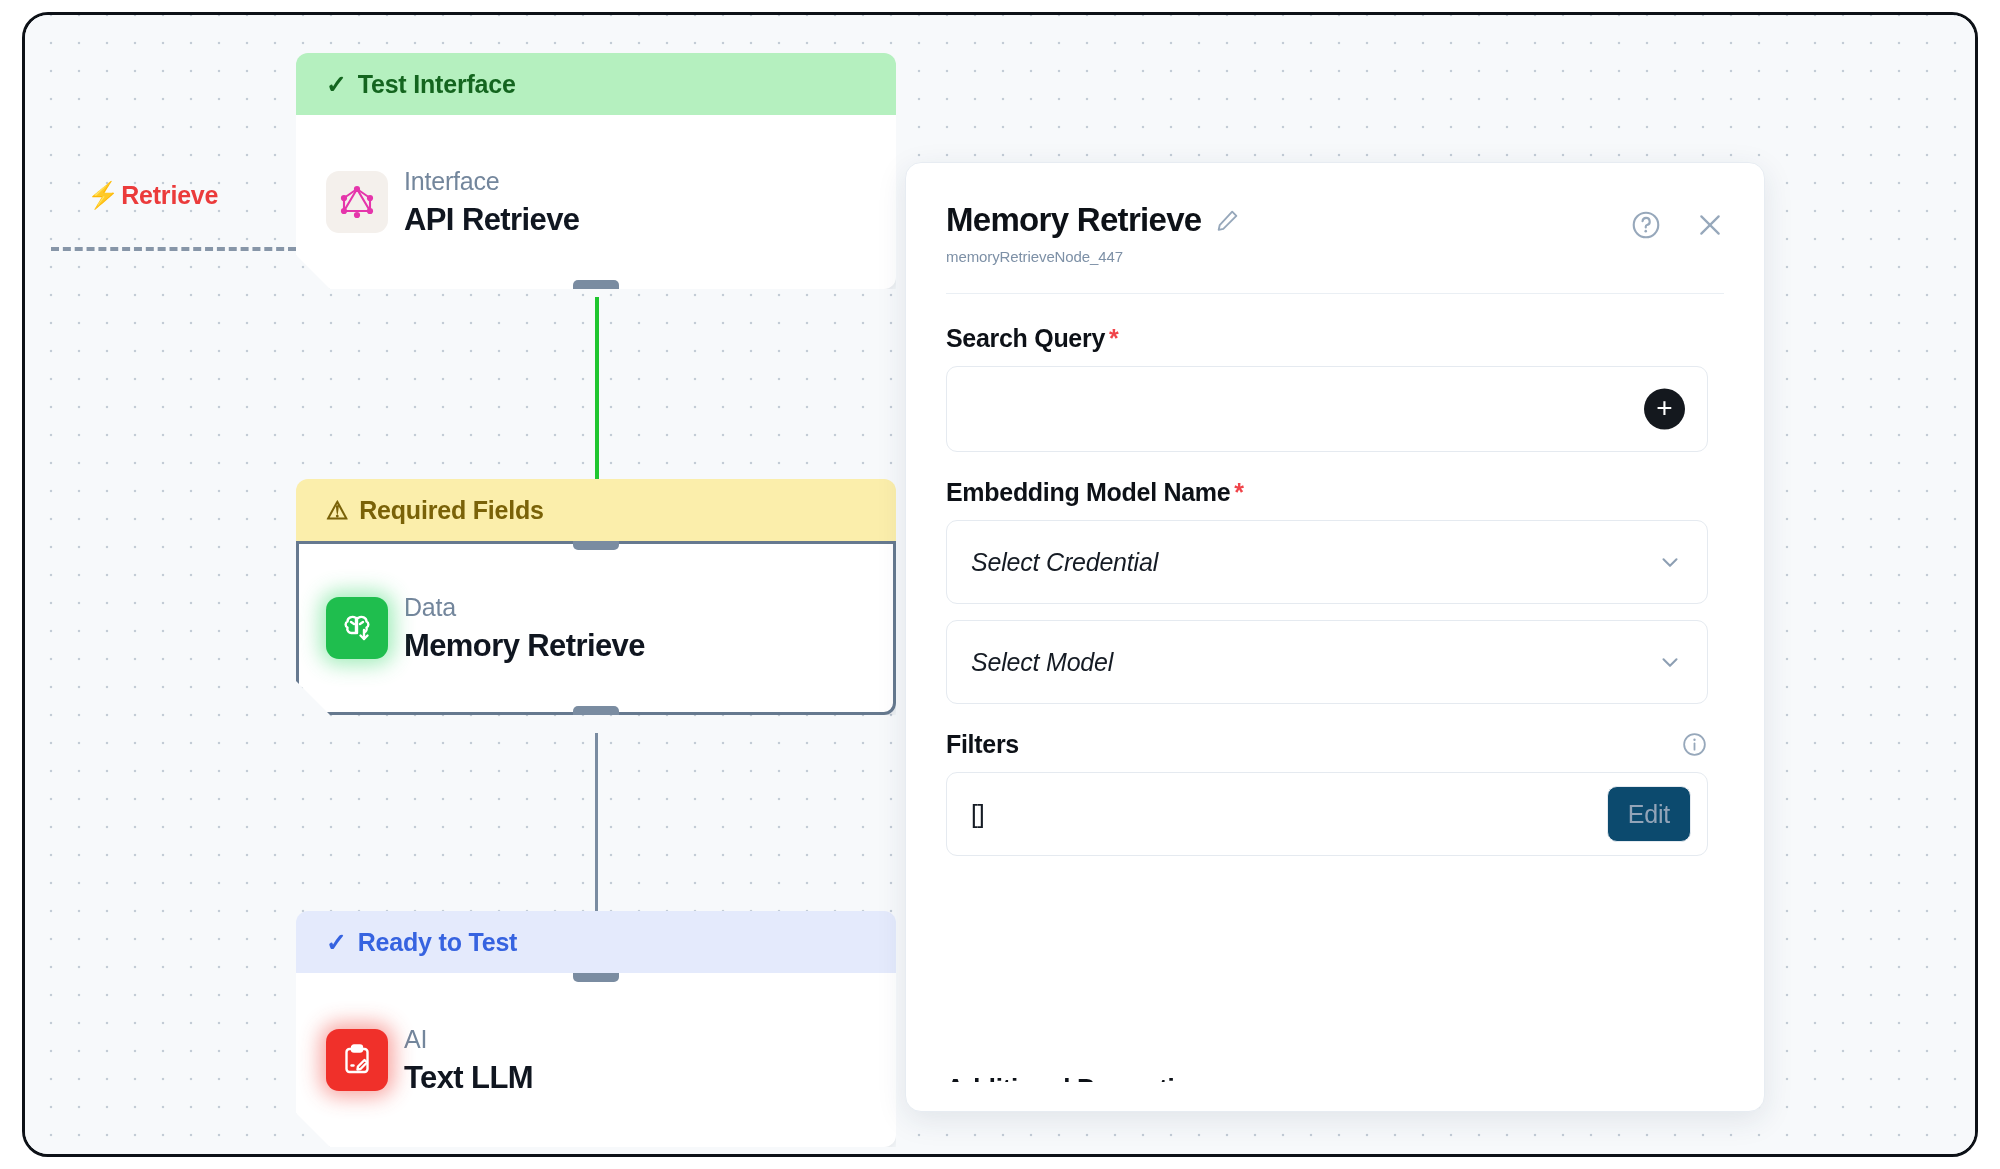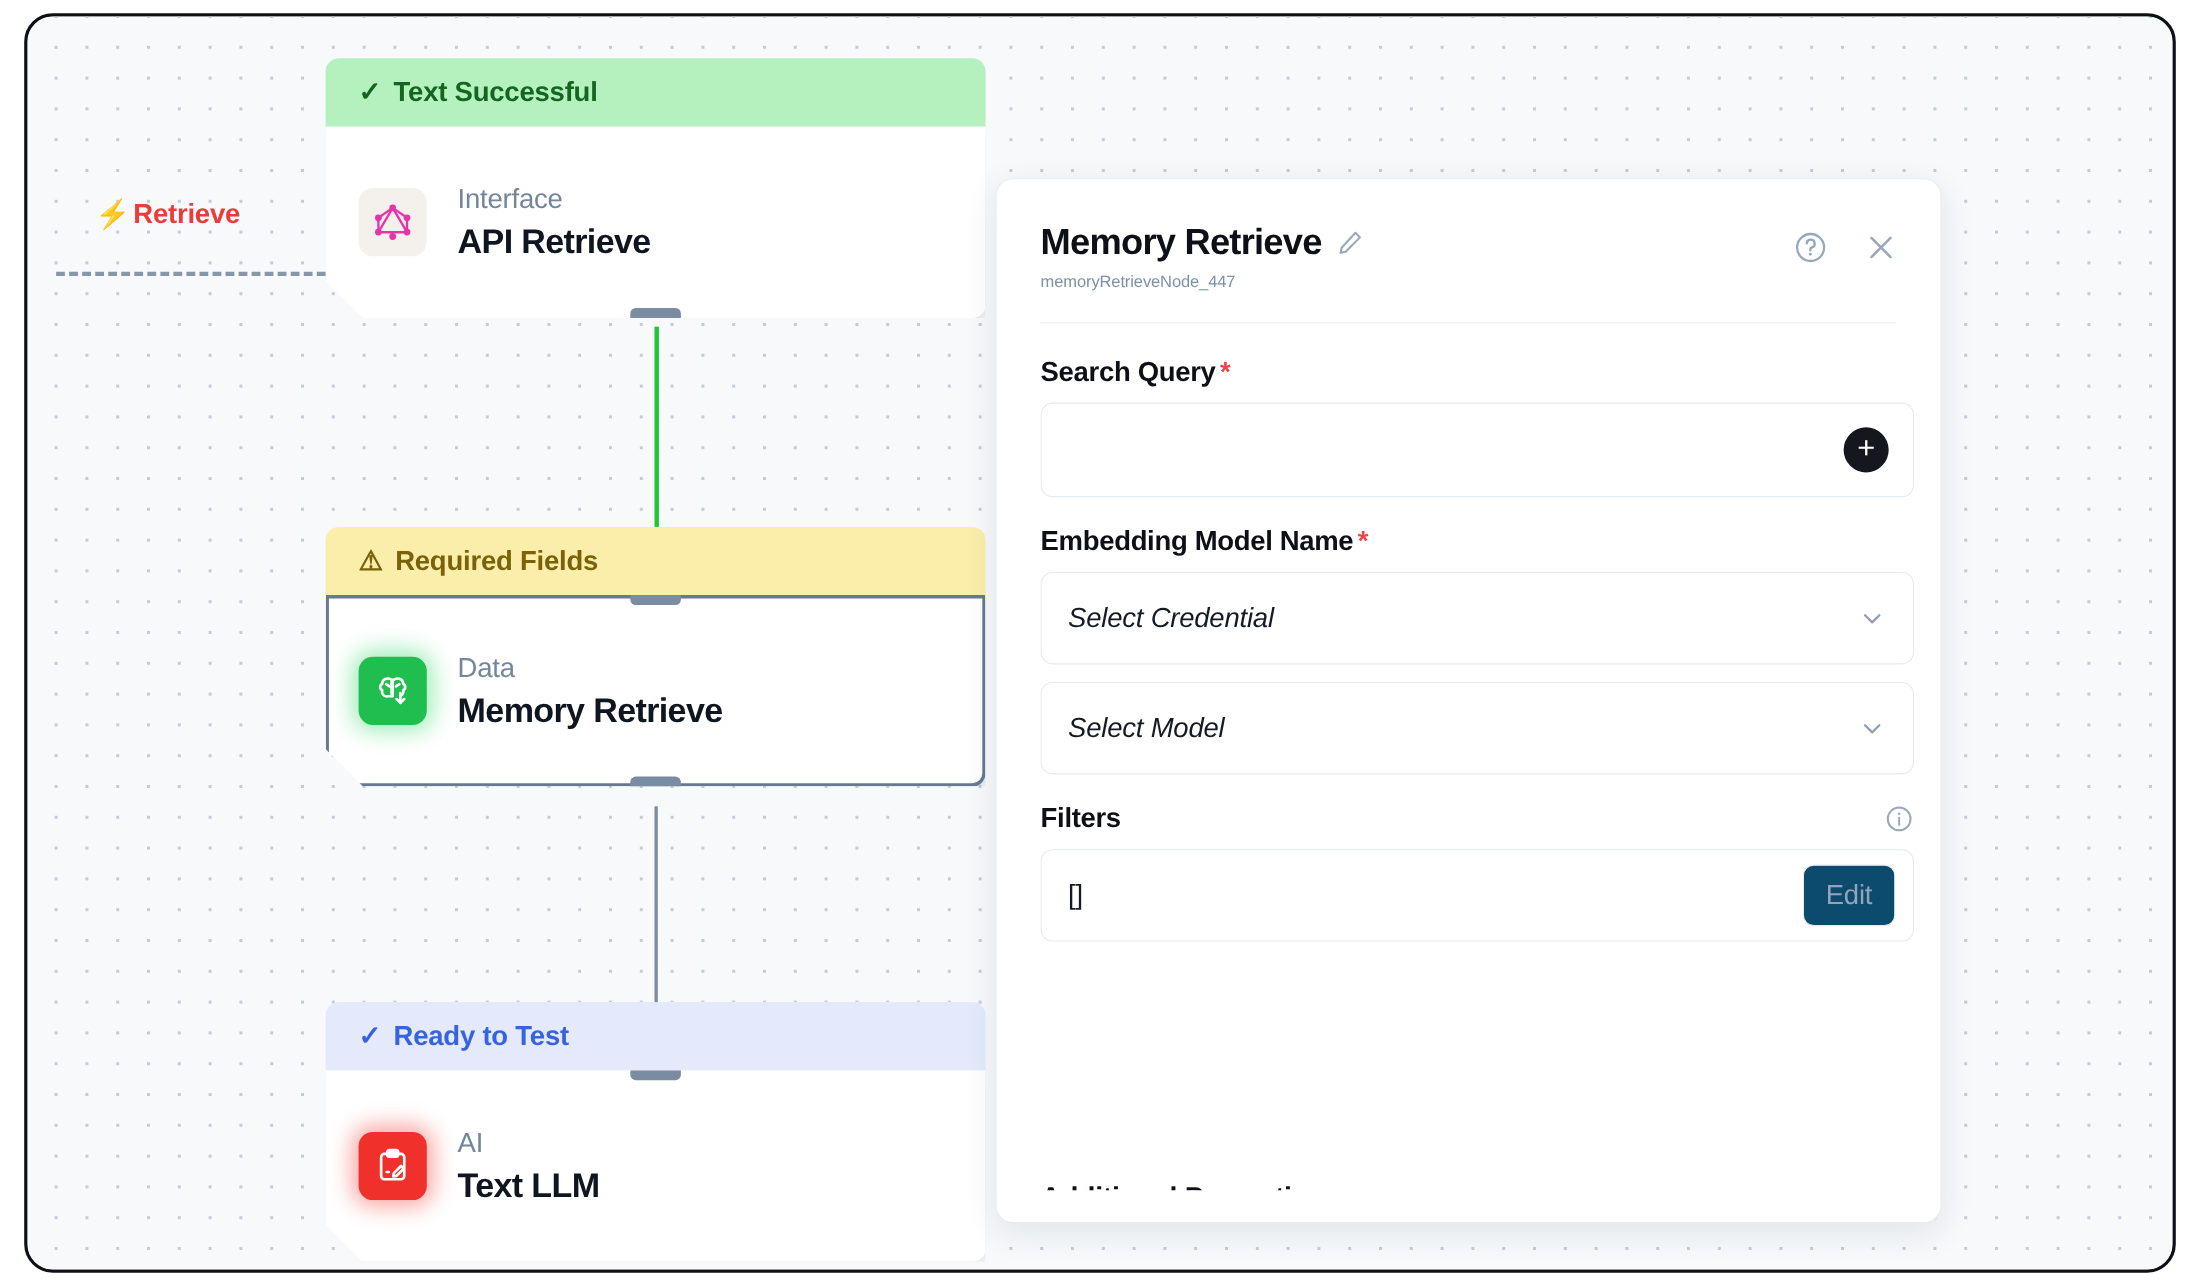--- a/index.html
+++ b/index.html
@@ -89,21 +89,21 @@
   .banner-info    { background: #e4eafc; color: #3663e0; }
 
   .node-card {
     background: #ffffff;
     border-radius: 0 0 12px 12px;
     position: relative;
     height: 174px;
     display: flex;
     align-items: center;
     padding-left: 30px;
-    gap: 28px;
+    gap: 16px;
     box-shadow: 0 3px 10px rgba(20,35,60,0.10);
     -webkit-clip-path: polygon(0 0, 100% 0, 100% 100%, 34px 100%, 0 calc(100% - 34px));
     clip-path: polygon(0 0, 100% 0, 100% 100%, 34px 100%, 0 calc(100% - 34px));
   }
   .node-card.selected {
     box-shadow: inset 0 0 0 3px #66798f, 0 3px 10px rgba(20,35,60,0.12);
   }
 
   .node-icon {
     width: 62px;
@@ -202,21 +202,21 @@
     gap: 32px;
   }
   .panel-action { cursor: pointer; line-height: 0; }
 
   #panel-divider {
     margin: 28px 40px 0 40px;
     border-top: 1px solid #eaeff4;
   }
 
   #panel-body {
-    padding: 30px 24px 0 40px;
+    padding: 30px 56px 0 40px;
     position: relative;
     height: calc(100% - 160px);
     overflow: hidden;
   }
 
   .field { margin-bottom: 26px; }
   .field-label-row {
     display: flex;
     align-items: center;
     justify-content: space-between;
@@ -326,21 +326,21 @@
     </div>
     <div id="trigger-dash"></div>
 
     <div class="edge edge-green" style="top:282px; height:182px;"></div>
 
     <div class="edge edge-grey" style="top:718px; height:178px;"></div>
 
     <div class="node-wrap" style="top:38px;">
       <div class="node-banner banner-success">
         <span class="bi">✓</span>
-        <span>Text Successful</span>
+        <span>Test Interface</span>
       </div>
       <div class="node-card">
         <div class="node-icon icon-graphql">
           <svg width="40" height="40" viewBox="0 0 40 40">
             <g stroke="#e535ab" stroke-width="2.1" fill="none">
               <polygon points="20,7 33,29 7,29"></polygon>
               <line x1="20" y1="7" x2="7" y2="16"></line>
               <line x1="20" y1="7" x2="33" y2="16"></line>
               <line x1="7" y1="16" x2="7" y2="29"></line>
               <line x1="33" y1="16" x2="33" y2="29"></line>

